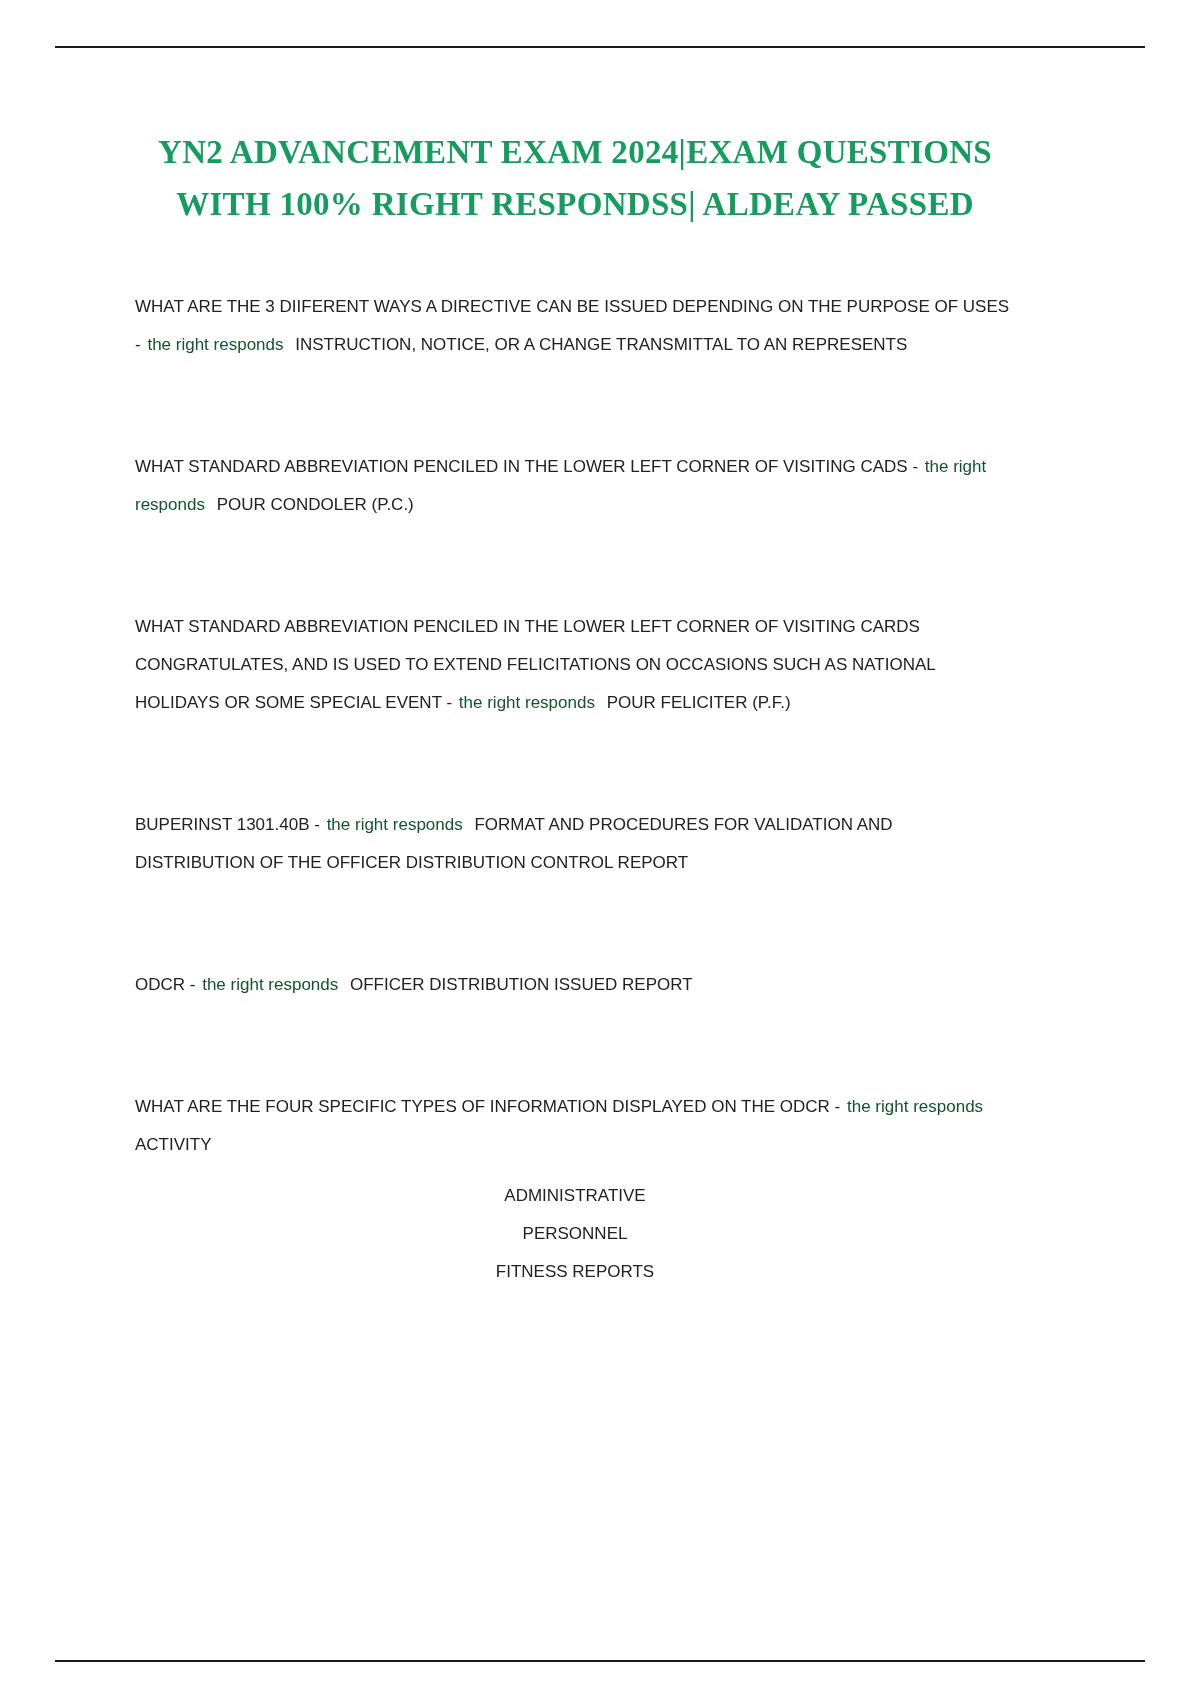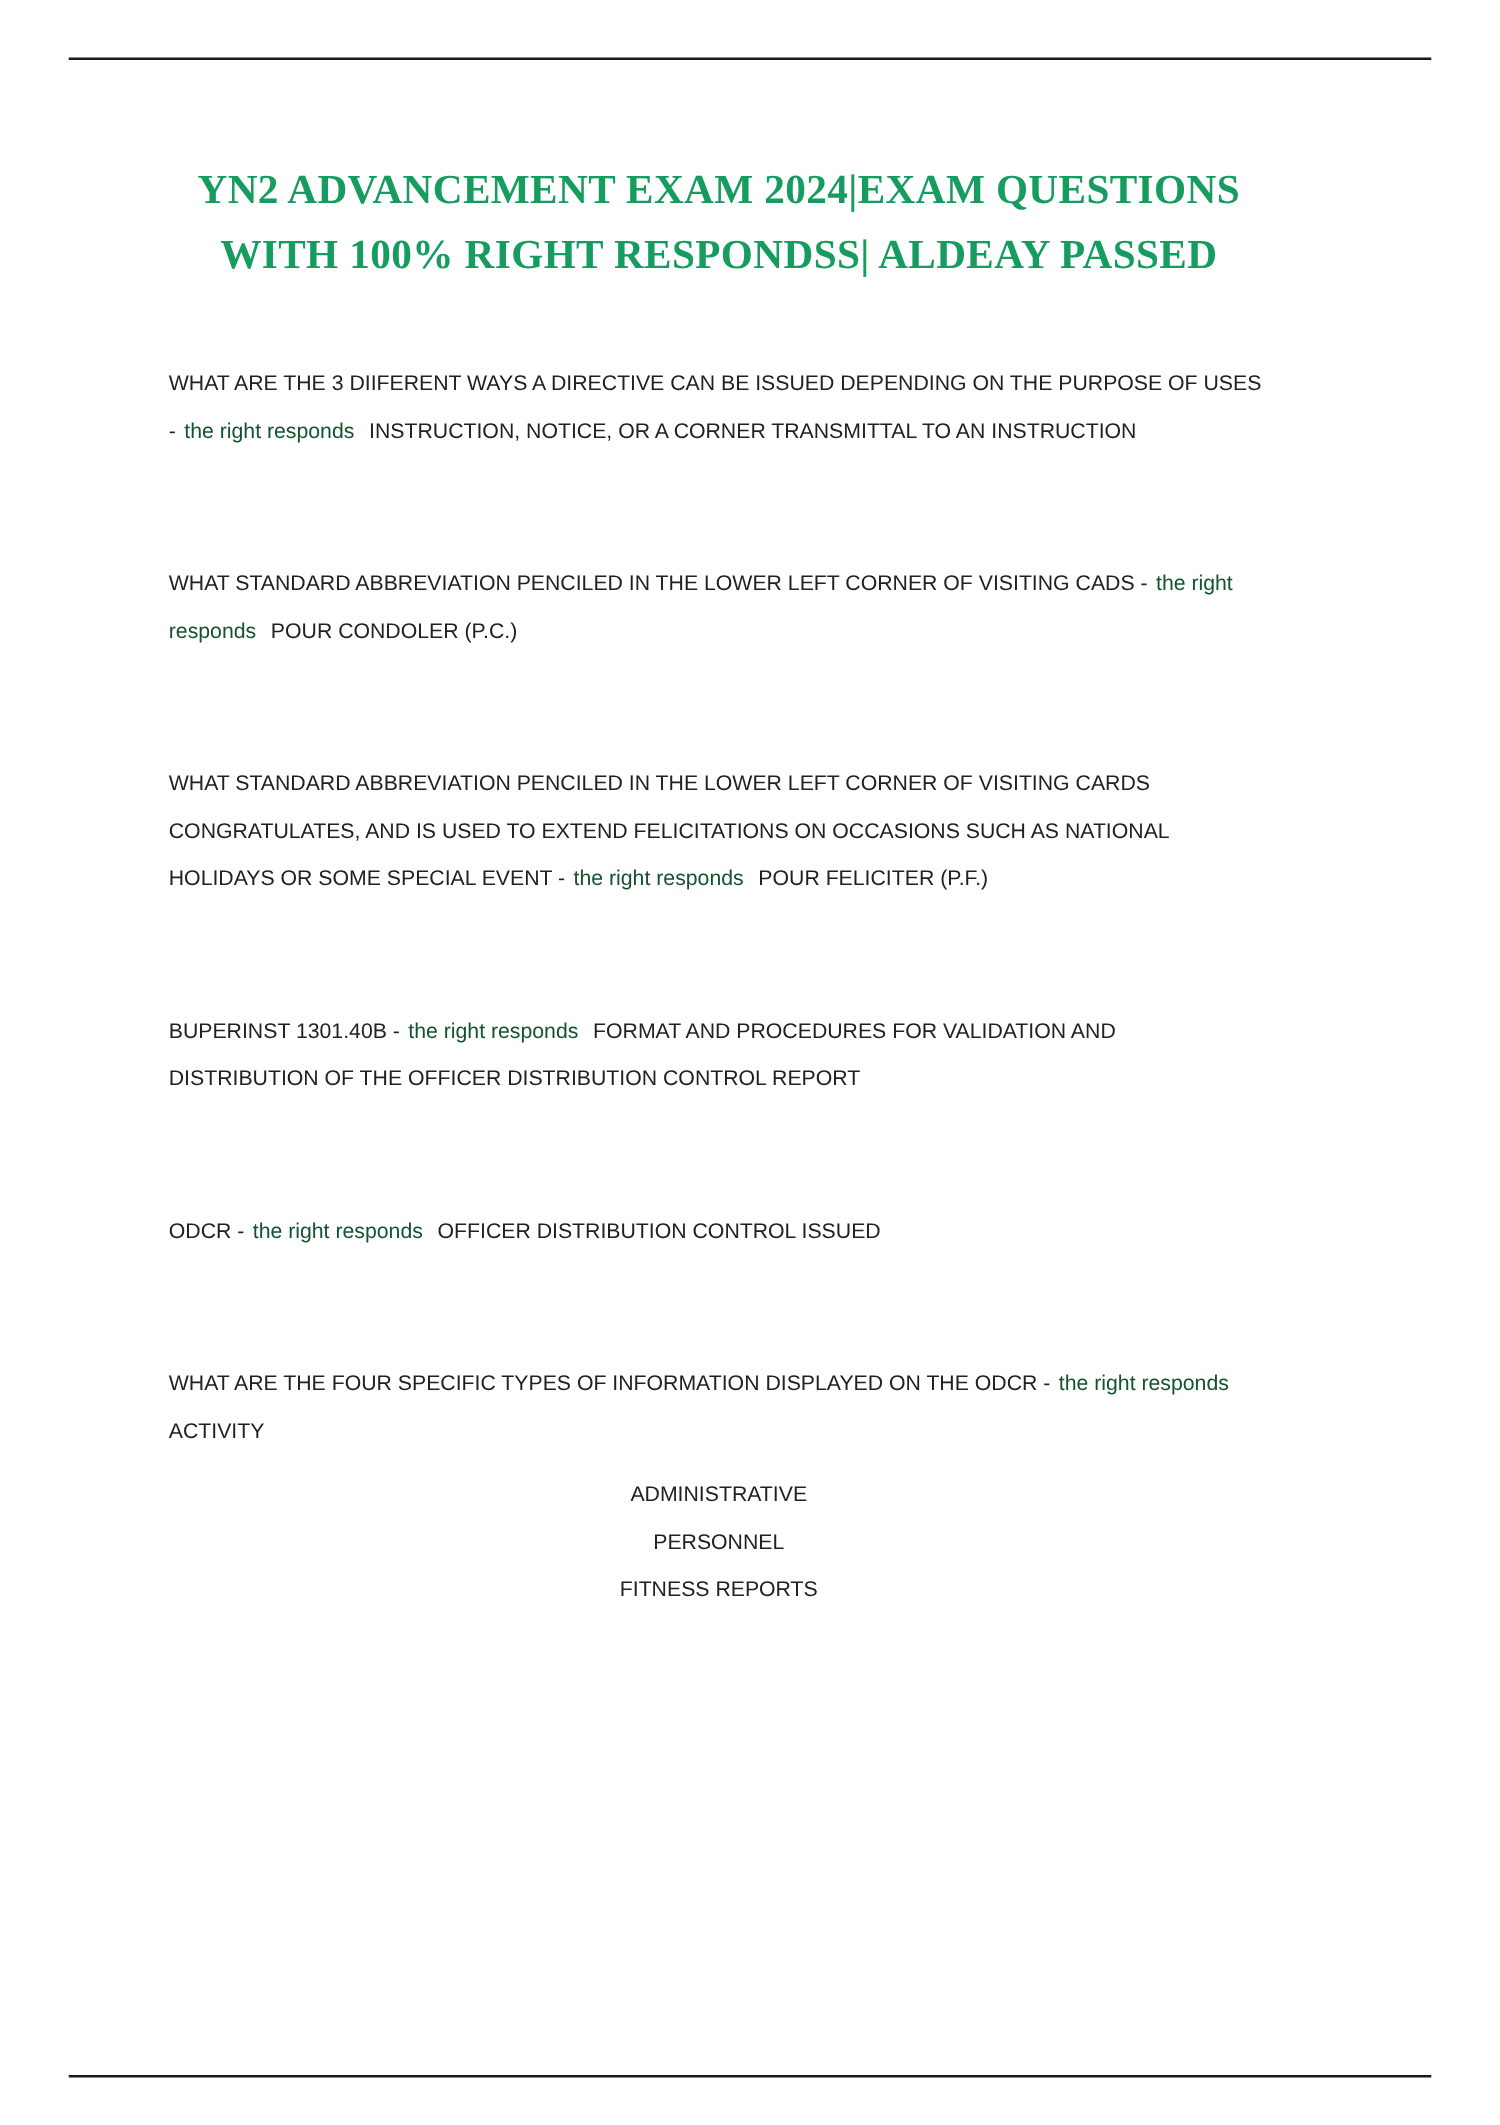--- a/index.html
+++ b/index.html
@@ -72,37 +72,37 @@
 </head>
 <body>
 
 <div class="page">
   <div class="rule rule-top"></div>
 
   <div class="content">
     <h1 class="doc-title">YN2 ADVANCEMENT EXAM 2024|EXAM QUESTIONS WITH 100% RIGHT RESPONDSS| ALDEAY PASSED</h1>
 
     <div class="qa-item">
-      <p class="qa-text"><span>WHAT ARE THE 3 DIIFERENT WAYS A DIRECTIVE CAN BE ISSUED DEPENDING ON THE PURPOSE OF USES -</span> <span class="marker">the right responds</span> <span>INSTRUCTION, NOTICE, OR A CORNER TRANSMITTAL TO AN INSTRUCTION</span></p>
+      <p class="qa-text"><span>WHAT ARE THE 3 DIIFERENT WAYS A DIRECTIVE CAN BE ISSUED DEPENDING ON THE PURPOSE OF USES -</span> <span class="marker">the right responds</span> <span>INSTRUCTION, NOTICE, OR A CHANGE TRANSMITTAL TO AN REPRESENTS</span></p>
     </div>
 
     <div class="qa-item">
       <p class="qa-text"><span>WHAT STANDARD ABBREVIATION PENCILED IN THE LOWER LEFT CORNER OF VISITING CADS -</span> <span class="marker">the right responds</span> <span>POUR CONDOLER (P.C.)</span></p>
     </div>
 
     <div class="qa-item">
       <p class="qa-text"><span>WHAT STANDARD ABBREVIATION PENCILED IN THE LOWER LEFT CORNER OF VISITING CARDS CONGRATULATES, AND IS USED TO EXTEND FELICITATIONS ON OCCASIONS SUCH AS NATIONAL HOLIDAYS OR SOME SPECIAL EVENT -</span> <span class="marker">the right responds</span> <span>POUR FELICITER (P.F.)</span></p>
     </div>
 
     <div class="qa-item">
       <p class="qa-text"><span>BUPERINST 1301.40B -</span> <span class="marker">the right responds</span> <span>FORMAT AND PROCEDURES FOR VALIDATION AND DISTRIBUTION OF THE OFFICER DISTRIBUTION CONTROL REPORT</span></p>
     </div>
 
     <div class="qa-item">
-      <p class="qa-text"><span>ODCR -</span> <span class="marker">the right responds</span> <span>OFFICER DISTRIBUTION CONTROL ISSUED</span></p>
+      <p class="qa-text"><span>ODCR -</span> <span class="marker">the right responds</span> <span>OFFICER DISTRIBUTION ISSUED REPORT</span></p>
     </div>
 
 
     <div class="qa-item">
       <p class="qa-text"><span>WHAT ARE THE FOUR SPECIFIC TYPES OF INFORMATION DISPLAYED ON THE ODCR -</span> <span class="marker">the right responds</span> <span>ACTIVITY</span></p>
       <div class="qa-extra">
         <p class="qa-extra-line">ADMINISTRATIVE</p>
         <p class="qa-extra-line">PERSONNEL</p>
         <p class="qa-extra-line">FITNESS REPORTS</p>
       </div>

